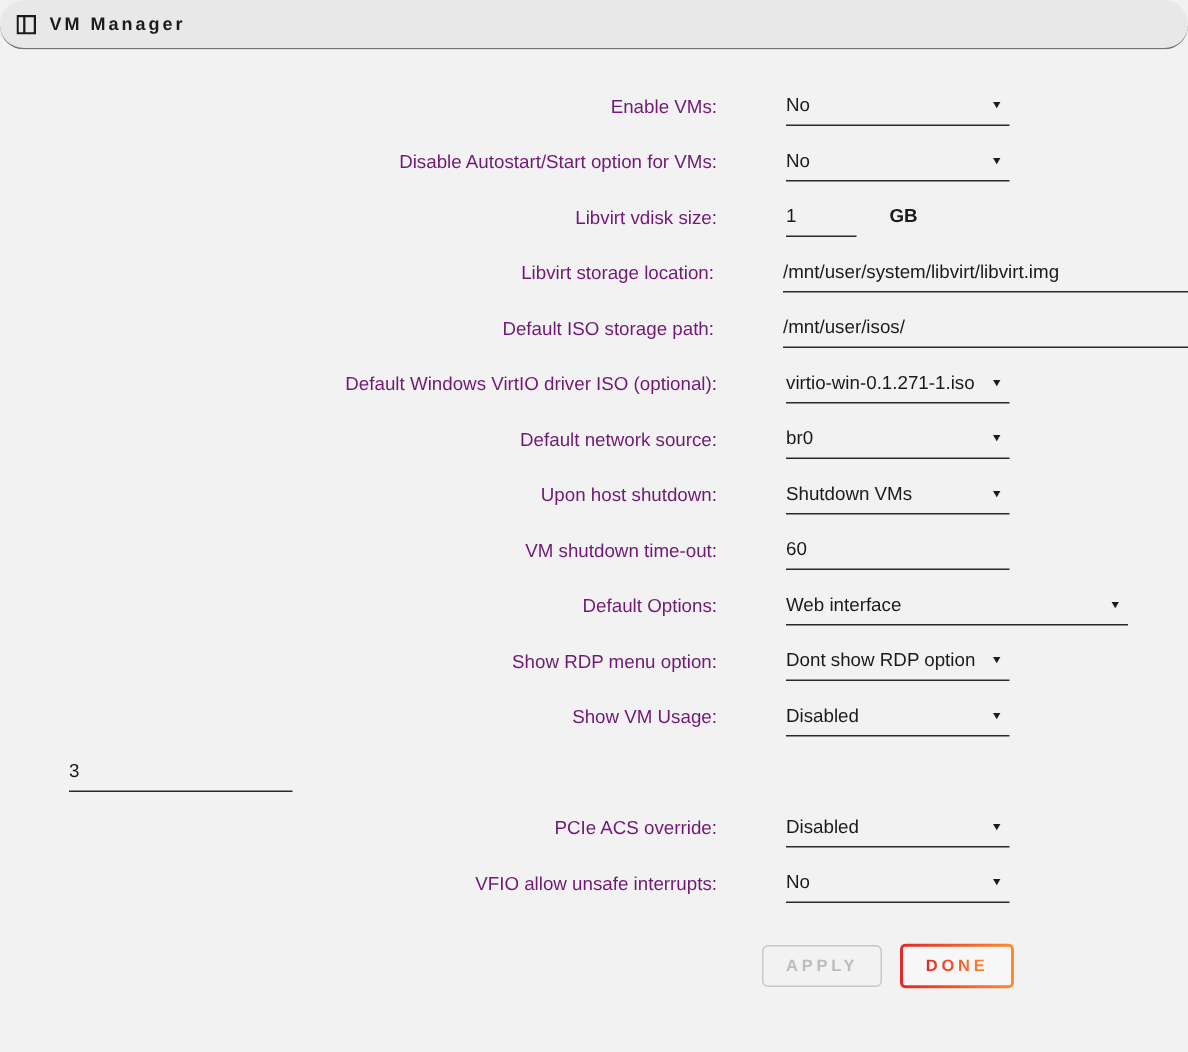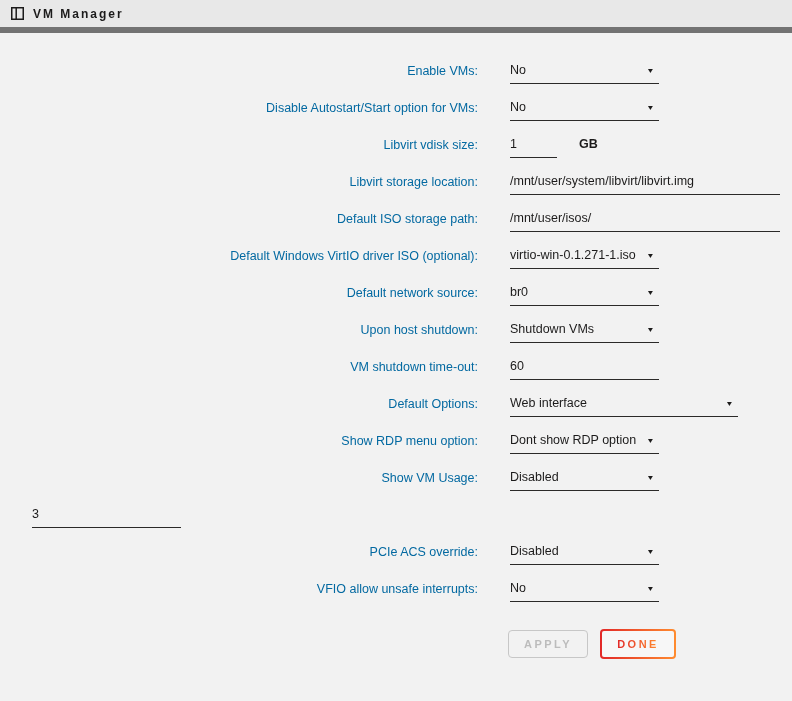--- a/index.html
+++ b/index.html
@@ -7,44 +7,45 @@
     width: 792px; height: 701px;
     background: #f2f2f2;
     font-family: "Liberation Sans", sans-serif;
     color: #1c1b1b;
     overflow: hidden;
   }
   
   .header {
     height: 33px;
     background: #e8e8e8;
-    border-bottom: 6px solid #737373;
+    border-bottom: 1px solid #737373;
     display: flex;
     align-items: center;
     padding-left: 11px;
+    border-radius: 16px;
   }
   .header .hicon { display: inline-flex; margin-right: 9px; }
   .header .htitle {
     font-size: 12px;
     font-weight: bold;
     letter-spacing: 2px;
     color: #1c1b1b;
   }
   
   .form { padding-top: 21px; }
   .row { height: 37px; display: flex; }
   .label {
     width: 478px;
     text-align: right;
     padding-top: 10px;
     font-size: 12.5px;
-    color: #0369a1;
+    color: #701a75;
     white-space: nowrap;
   }
-  .control { margin-left: 32px; display: flex; align-items: flex-start; }
+  .control { margin-left: 46px; display: flex; align-items: flex-start; }
   .field {
     padding: 9px 0 6px 0;
     border-bottom: 1.5px solid #2b2a29;
     font-size: 12.5px;
     display: flex;
     justify-content: space-between;
     align-items: center;
     cursor: default;
   }
   .field .value { white-space: nowrap; }

